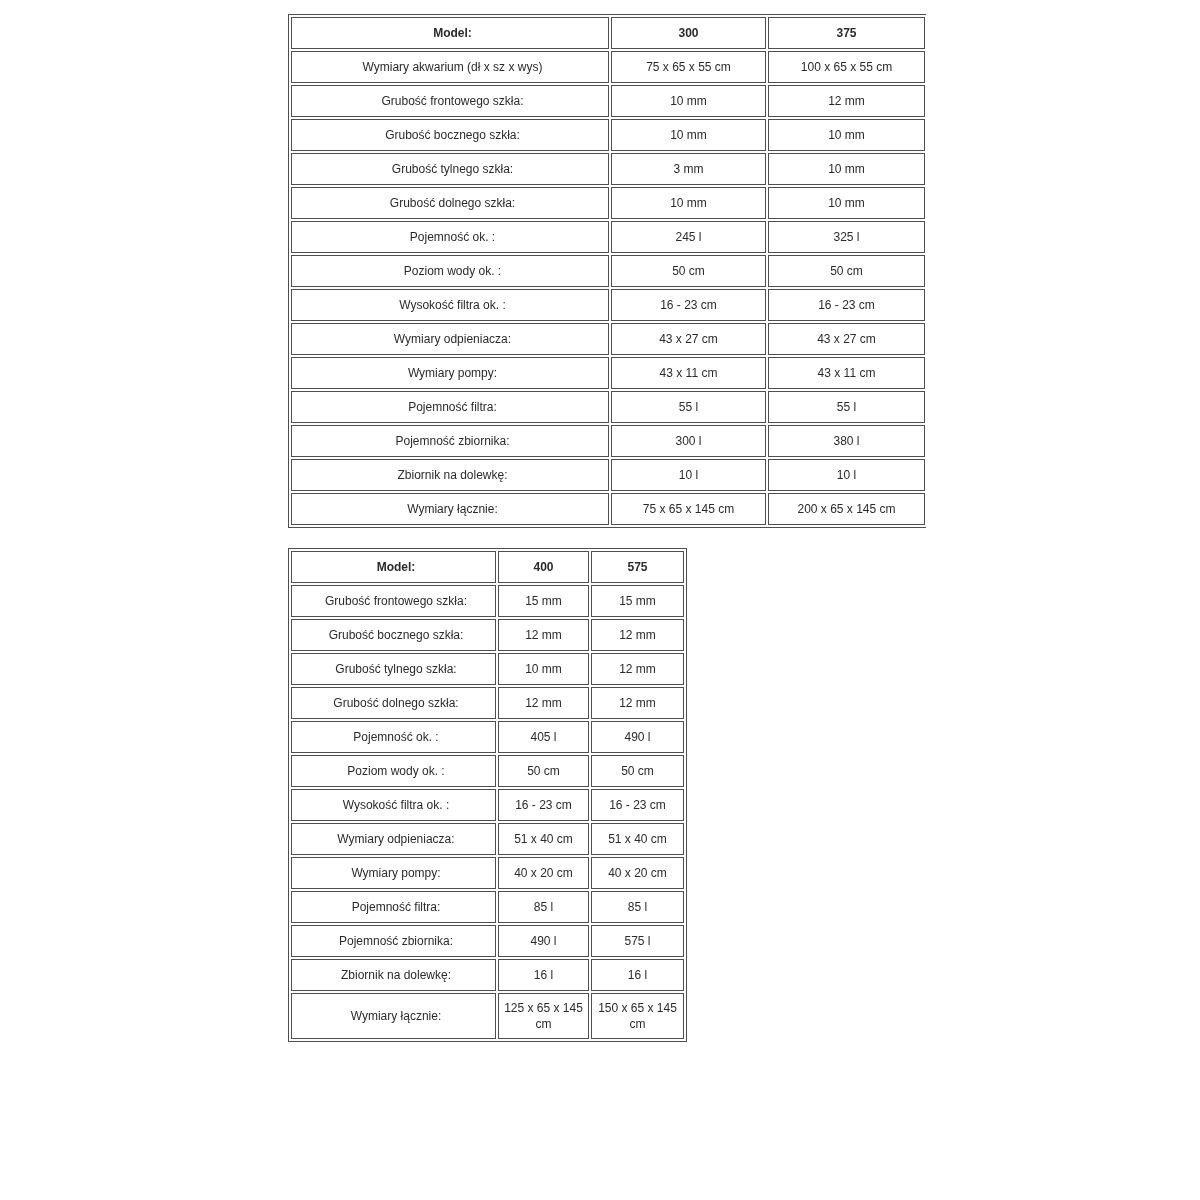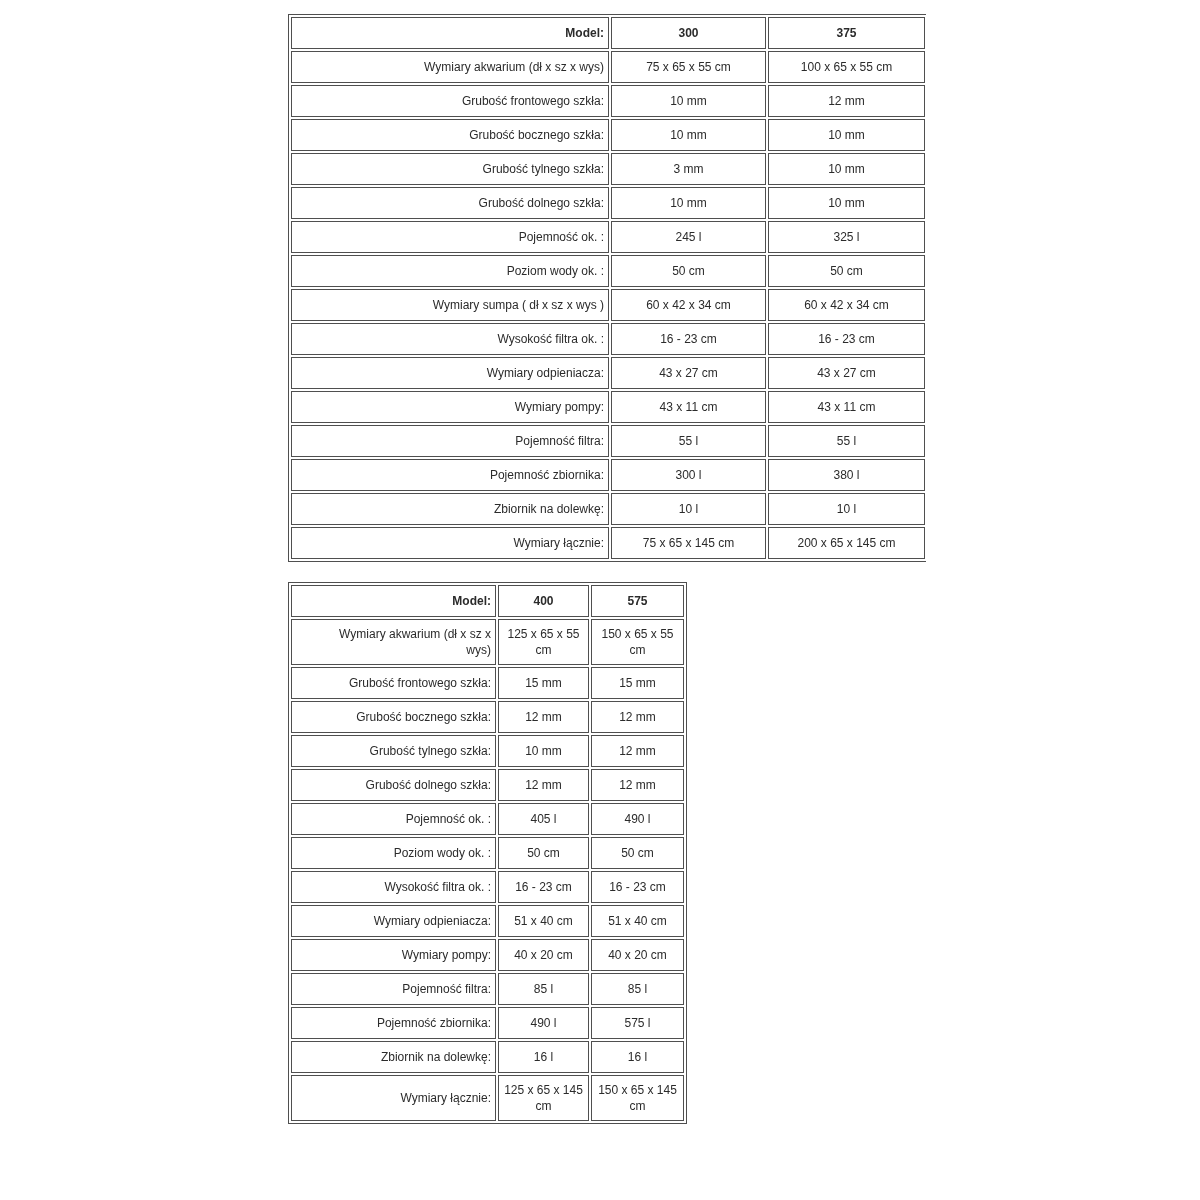--- a/index.html
+++ b/index.html
@@ -40,21 +40,21 @@
     box-sizing: border-box;
     height: 32px;
     vertical-align: middle;
     font-size: 12px;
     line-height: 16px;
     white-space: pre-line;
     overflow: hidden;
     background: #ffffff;
   }
   table.spec .lbl {
-    text-align: right;
+    text-align: center;
     padding: 6px 4px 6px 9px;
   }
   table.spec .val {
     text-align: center;
     padding: 6px 4px;
   }
   table.spec th { font-weight: bold; }
 </style>
 </head>
 <body>
@@ -103,25 +103,20 @@
           </tr>
           <tr>
             <td class="lbl">Pojemność ok. :</td>
             <td class="val">245 l</td>
             <td class="val">325 l</td>
           </tr>
           <tr>
             <td class="lbl">Poziom wody ok. :</td>
             <td class="val">50 cm</td>
             <td class="val">50 cm</td>
-          </tr>
-          <tr>
-            <td class="lbl">Wymiary sumpa ( dł x sz x wys )</td>
-            <td class="val">60 x 42 x 34 cm</td>
-            <td class="val">60 x 42 x 34 cm</td>
           </tr>
           <tr>
             <td class="lbl">Wysokość filtra ok. :</td>
             <td class="val">16 - 23 cm</td>
             <td class="val">16 - 23 cm</td>
           </tr>
           <tr>
             <td class="lbl">Wymiary odpieniacza:</td>
             <td class="val">43 x 27 cm</td>
             <td class="val">43 x 27 cm</td>
@@ -163,28 +158,20 @@
     </colgroup>
     <thead>
       <tr>
           <th class="lbl">Model:</th>
           <th class="val">400</th>
           <th class="val">575</th>
         </tr>
     </thead>
     <tbody>
         <tr>
-          <td class="lbl">Wymiary akwarium (dł x sz x
-wys)</td>
-          <td class="val">125 x 65 x 55
-cm</td>
-          <td class="val">150 x 65 x 55
-cm</td>
-        </tr>
-        <tr>
           <td class="lbl">Grubość frontowego szkła:</td>
           <td class="val">15 mm</td>
           <td class="val">15 mm</td>
         </tr>
         <tr>
           <td class="lbl">Grubość bocznego szkła:</td>
           <td class="val">12 mm</td>
           <td class="val">12 mm</td>
         </tr>
         <tr>

